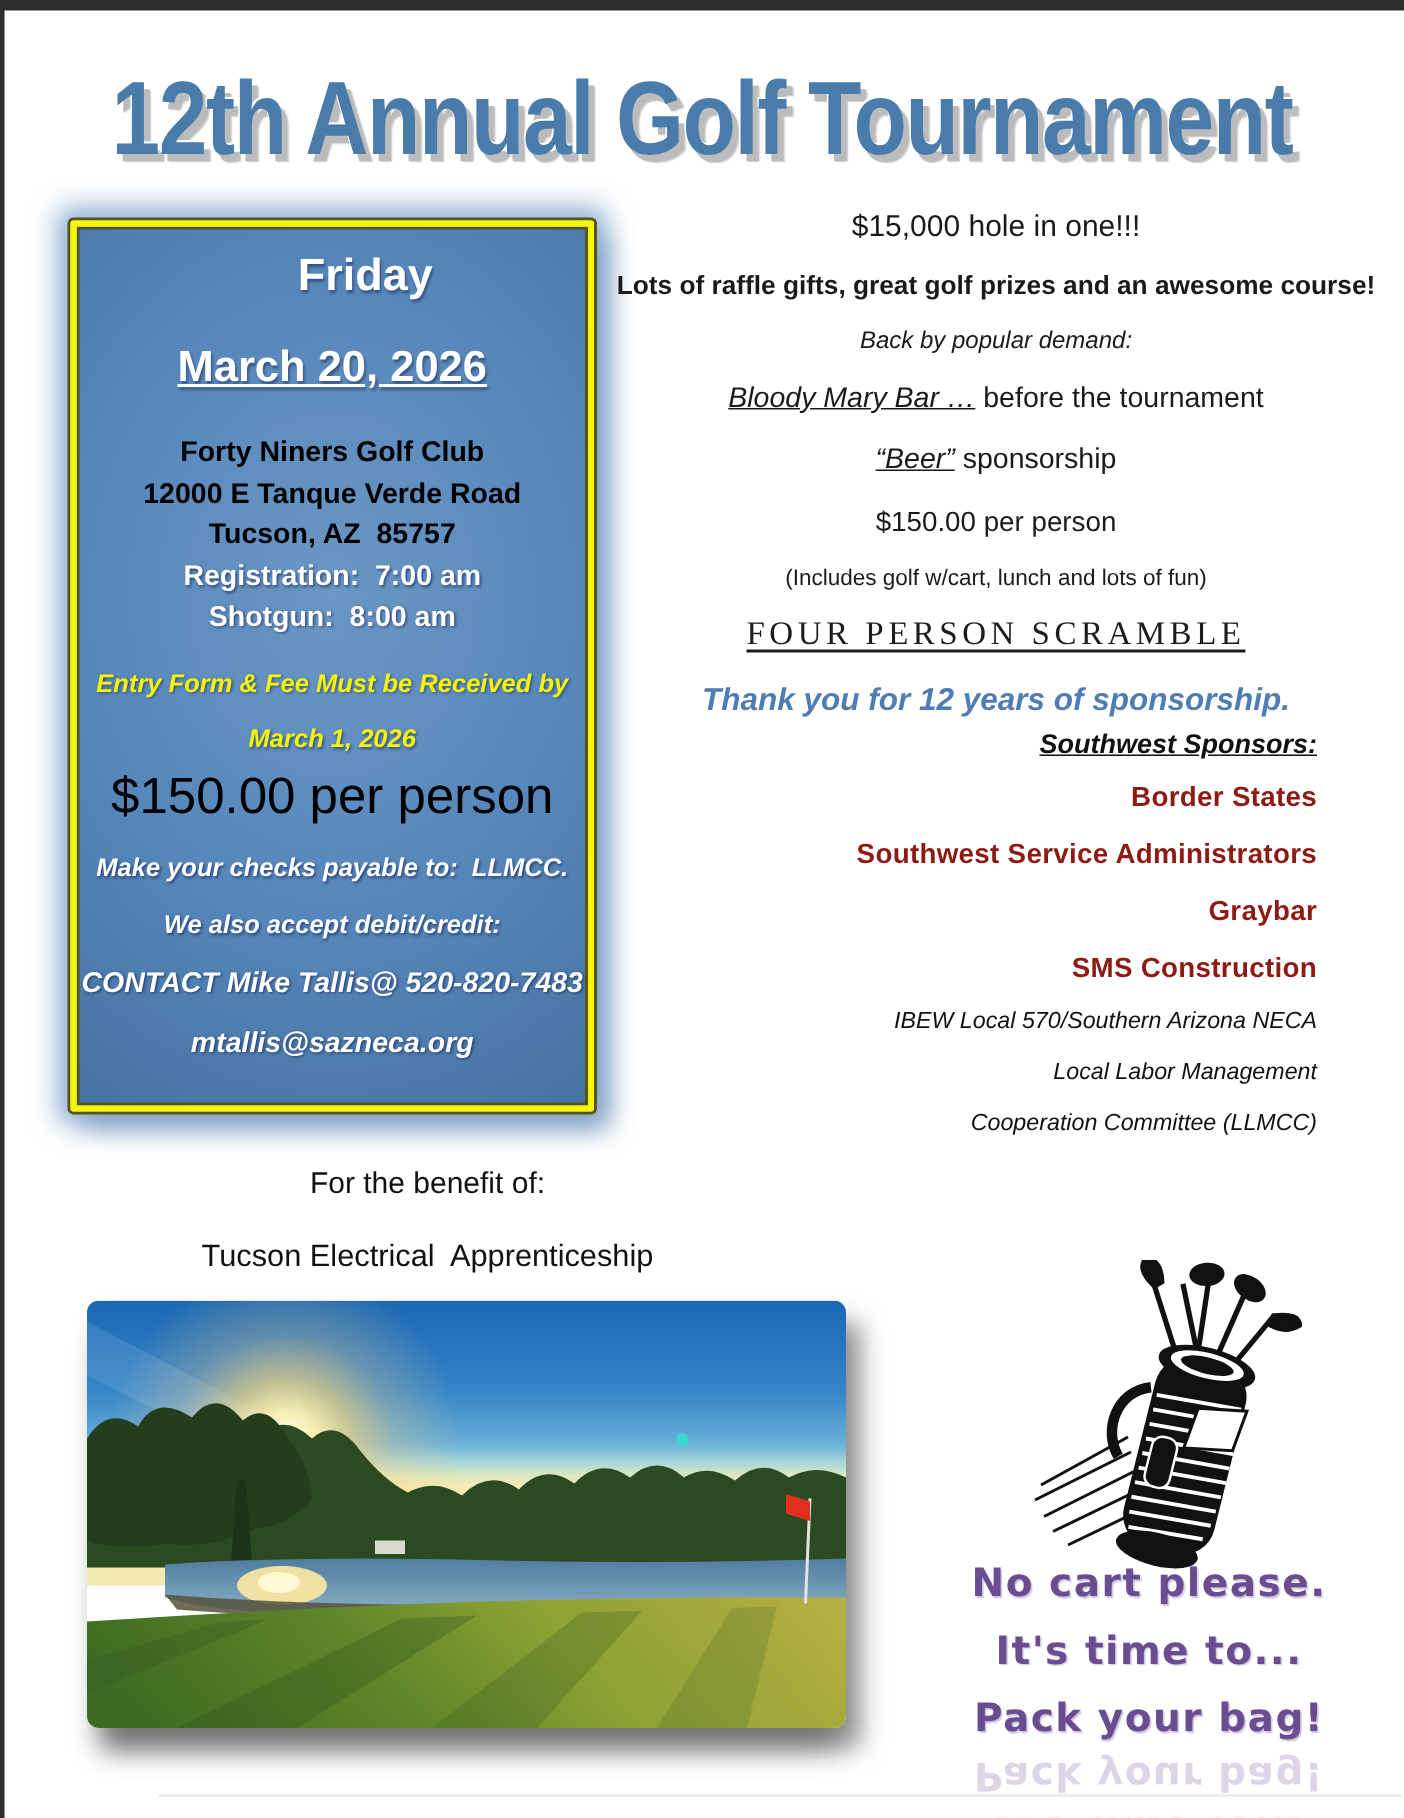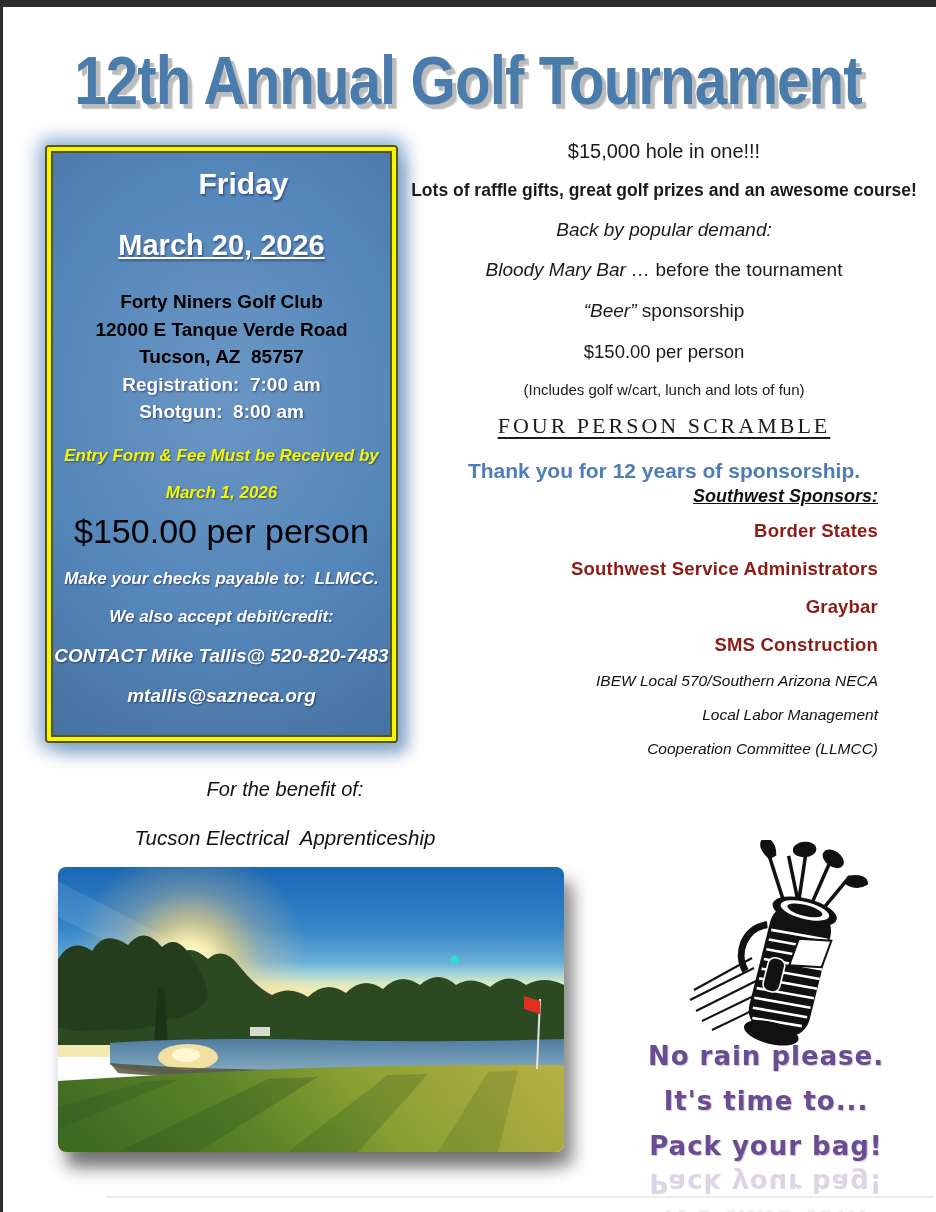--- a/index.html
+++ b/index.html
@@ -38,47 +38,47 @@
                     text-shadow:1px 1px 2px rgba(0,0,60,.5);}
   .infobox .contact{margin-top:18px;font-size:19px;font-weight:bold;font-style:italic;color:#fff;
                     text-shadow:1px 1px 2px rgba(0,0,60,.5);}
   .pre{white-space:pre-wrap;}
 
   
   .rightcol{position:absolute;left:398px;top:140px;width:532px;text-align:center;}
   .rightcol p{margin:0 0 17px 0;}
   .holeinone{font-size:20px;}
   .raffle{font-size:17.5px;font-weight:bold;margin-bottom:18px !important;}
-  .backby{font-size:19px;font-style:italic;margin-bottom:18px !important;}
+  .backby{font-size:16px;font-style:italic;margin-bottom:18px !important;}
   .mixline{font-size:19px;margin-bottom:19px !important;}
-  .mixline .it{font-style:italic;}
+  .mixline .it{font-style:italic;text-decoration:underline;}
   .price2{font-size:18.5px;margin-bottom:18px !important;}
   .includes{font-size:15px;margin-bottom:15px !important;}
   .scramble{font-family:"Liberation Serif",serif;font-size:22px;letter-spacing:3px;color:#1c1c1c;
             text-decoration:underline;text-underline-offset:4px;margin-bottom:20px !important;}
-  .thanks{font-size:21px;font-weight:bold;color:#4e7db5;}
+  .thanks{font-size:21px;font-weight:bold;font-style:italic;color:#4e7db5;}
 
   
   .sponsors{position:absolute;left:400px;top:486px;width:478px;text-align:right;}
   .sponsors .head{font-size:18px;font-weight:bold;font-style:italic;color:#111;
                   text-decoration:underline;margin:0 0 13px 0;}
   .sponsors .feat{font-size:18.5px;font-weight:bold;color:#8e1a14;margin:0 0 16px 0;
                   letter-spacing:.2px;}
   .sponsors .org{font-size:15.5px;font-style:italic;color:#111;margin:0 0 16px 0;}
   .sponsors .org.first{margin-top:5px;}
 
   
   .promo{position:absolute;left:556px;top:760px;width:230px;text-align:center;
          font-family:"DejaVu Sans",sans-serif;font-weight:bold;font-size:25px;line-height:46px;
          color:#fbe2ad;-webkit-text-stroke:1.6px #e8833c;
          text-shadow:3px 4px 2px rgba(135,135,135,.8);}
 
   
   .benefit{position:absolute;left:35px;top:778px;width:500px;text-align:center;
-           font-style:italic;color:#111;}
+           color:#111;}
   .benefit .b1{font-size:20px;margin:0 0 25px 0;}
   .benefit .b2{font-size:20.5px;margin:0;}
 
   
   .photo{position:absolute;left:58px;top:867px;width:506px;height:285px;border-radius:8px;
          overflow:hidden;box-shadow:10px 14px 16px rgba(60,60,60,.55), 0 22px 18px -8px rgba(90,90,90,.45);}
   .photo svg{display:block;}
 
   
   .bag{position:absolute;left:688px;top:840px;width:212px;height:212px;}
@@ -258,21 +258,21 @@
         <rect x="84" y="122" width="17" height="34" rx="7" fill="#111" stroke="#fff" stroke-width="1.6"></rect>
 
         <path d="M74,92 C 52,100 50,128 64,142" fill="none" stroke="#111" stroke-width="7"></path>
 
         <ellipse cx="104" cy="196" rx="28" ry="11" fill="#111"></ellipse>
       </g>
     </svg>
   </div>
 
   <div class="closing">
-    <div>No rain please.</div>
+    <div>No cart please.</div>
     <div>It's time to...</div>
     <div>Pack your bag!</div>
   </div>
   <div class="refl1">Pack your bag!</div>
   <div class="refl2">It's time to...</div>
 
   <div class="hairline"></div>
 </div>
 
 </body></html>

